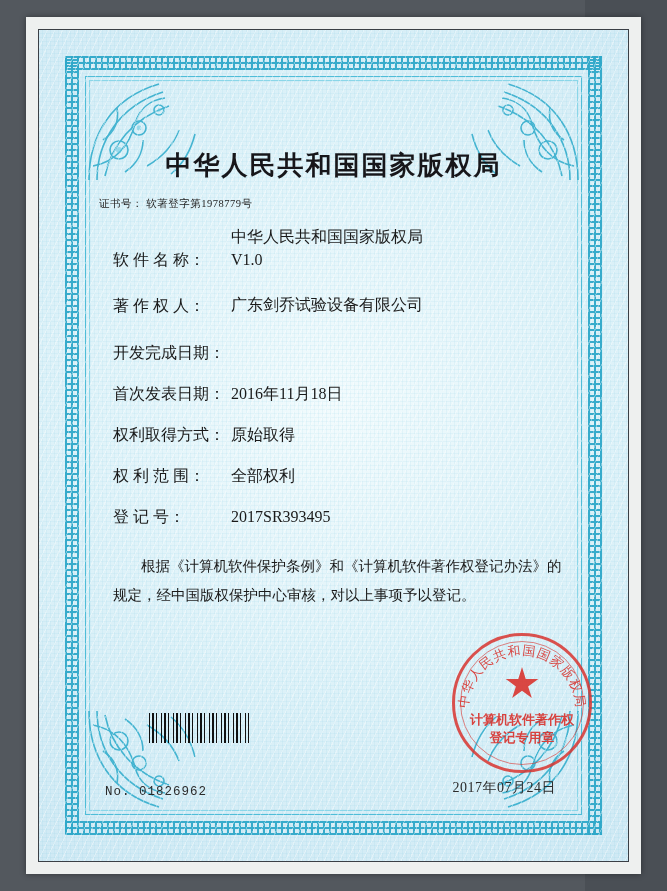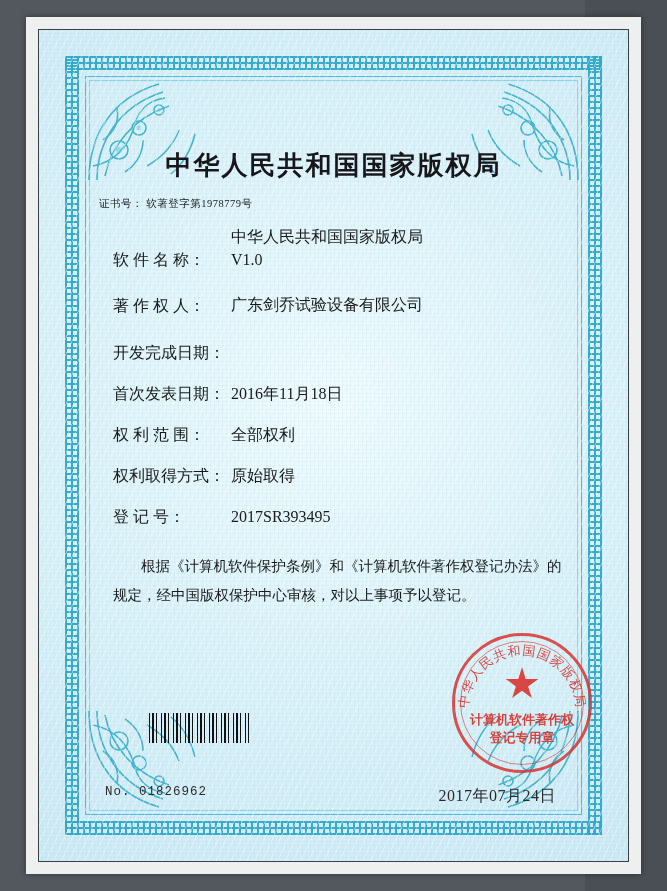--- a/index.html
+++ b/index.html
@@ -243,22 +243,22 @@
     left: 66px;
     bottom: 62px;
     font-size: 12.5px;
     color: #2b2b2b;
     letter-spacing: 1px;
     font-family: "Liberation Mono", monospace;
   }
   .footer-date {
     position: absolute;
     right: 72px;
-    bottom: 54px;
-    font-size: 16px;
+    bottom: 64px;
+    font-size: 14px;
     color: #2b2b2b;
     letter-spacing: 0.5px;
   }
   .watermark-lines {
     position:absolute; left:0; top:0; right:0; bottom:0;
     background-image: repeating-linear-gradient(115deg, rgba(255,255,255,0.35) 0 1px, transparent 1px 7px);
     pointer-events: none;
   }
 </style>
 </head>
@@ -369,27 +369,27 @@
             <div class="row">
               <div class="label">开发完成日期：</div>
             </div>
 
             <div class="row">
               <div class="label">首次发表日期：</div>
               <div class="value">2016年11月18日</div>
             </div>
 
             <div class="row">
+              <div class="label">权利取得方式：</div>
+              <div class="value">原始取得</div>
+            </div>
+
+            <div class="row">
               <div class="label">权 利 范 围：</div>
               <div class="value">全部权利</div>
-            </div>
-
-            <div class="row">
-              <div class="label">权利取得方式：</div>
-              <div class="value">原始取得</div>
             </div>
 
             <div class="row">
               <div class="label">登 记 号：</div>
               <div class="value">2017SR393495</div>
             </div>
 
           </div>
 
           <div class="paragraph">

